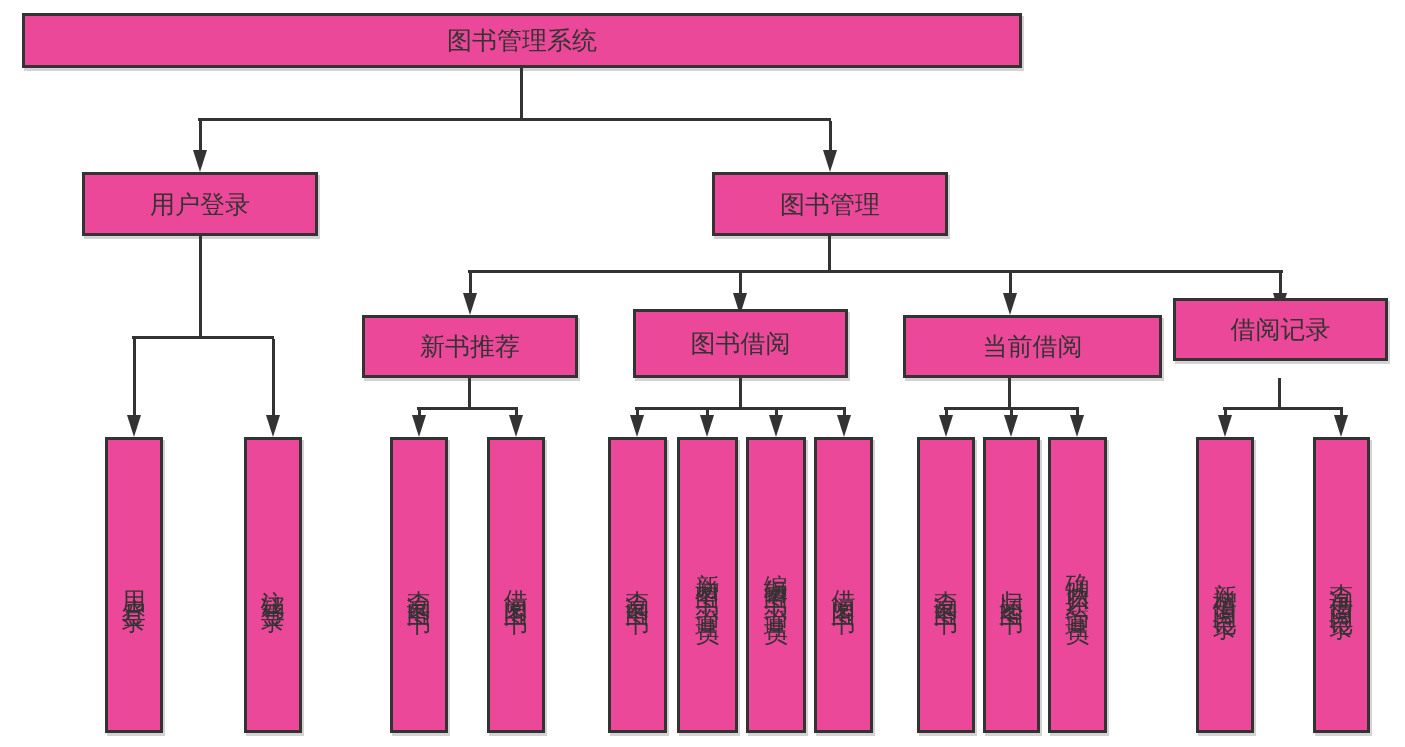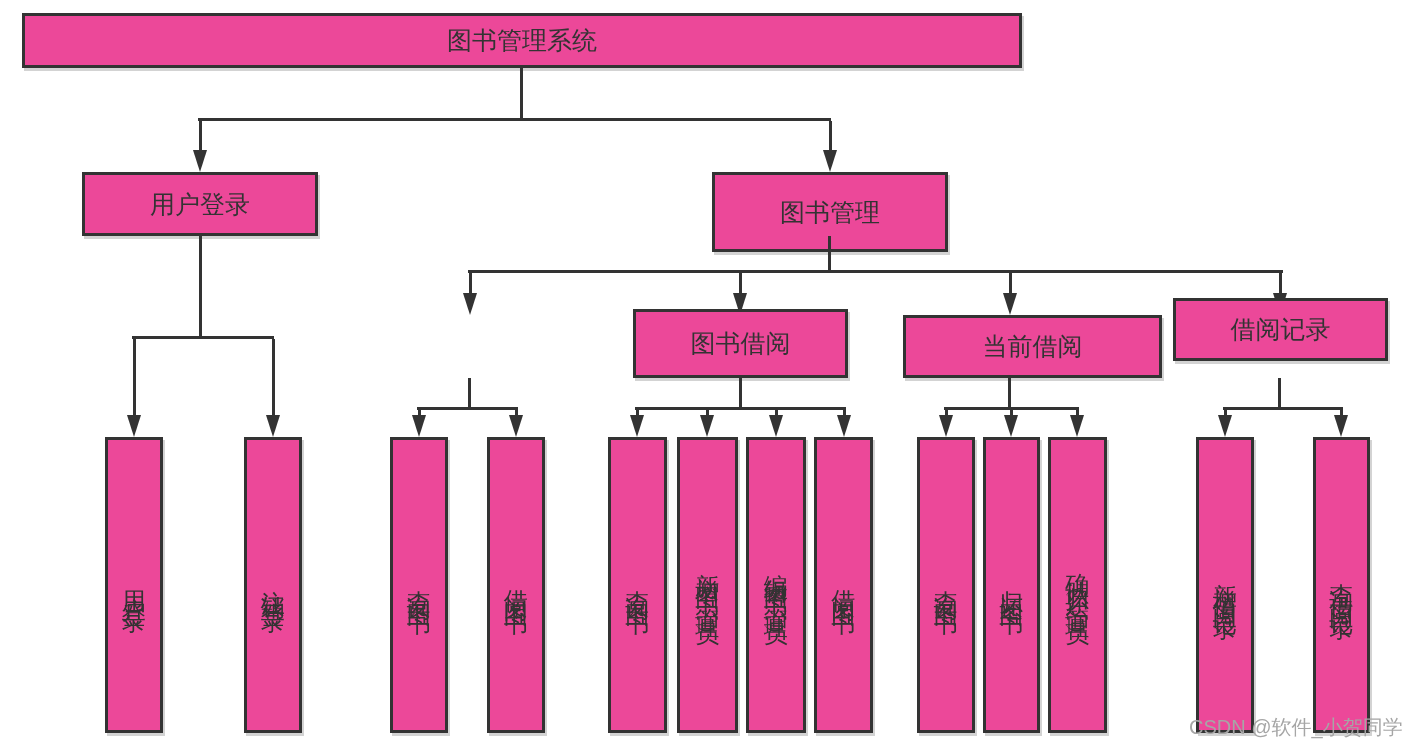--- a/index.html
+++ b/index.html
@@ -56,21 +56,21 @@
       <i class="head"></i>
     </div>
   <div class="drop" style="left:823px;top:121px;height:51px">
       <i class="stem"></i>
       <i class="head"></i>
     </div>
 
   <div class="box" style="left:82px;top:172px;width:236px;height:64px">
     <span>用户登录</span>
   </div>
-  <div class="box" style="left:712px;top:172px;width:236px;height:80px">
+  <div class="box" style="left:712px;top:172px;width:236px;height:64px">
     <span>图书管理</span>
   </div>
 
   <div class="vline" style="left:199px;top:236px;width:3px;height:102px"></div>
   <div class="hline" style="left:132px;top:336px;width:142px;height:3px"></div>
   <div class="drop" style="left:127px;top:339px;height:98px">
       <i class="stem"></i>
       <i class="head"></i>
     </div>
   <div class="drop" style="left:266px;top:339px;height:98px">
@@ -90,20 +90,23 @@
     </div>
   <div class="drop" style="left:1003px;top:273px;height:42px">
       <i class="stem"></i>
       <i class="head"></i>
     </div>
   <div class="drop" style="left:1273px;top:273px;height:42px">
       <i class="stem"></i>
       <i class="head"></i>
     </div>
 
+  <div class="box" style="left:362px;top:315px;width:216px;height:63px">
+    <span>新书推荐</span>
+  </div>
   <div class="box" style="left:633px;top:309px;width:215px;height:69px">
     <span>图书借阅</span>
   </div>
   <div class="box" style="left:903px;top:315px;width:259px;height:63px">
     <span>当前借阅</span>
   </div>
   <div class="box" style="left:1173px;top:298px;width:215px;height:63px">
     <span>借阅记录</span>
   </div>
 
@@ -196,15 +199,14 @@
   <div class="box leaf" style="left:1048px;top:437px;width:59px;height:296px">
     <span>确认归还（管理员）</span>
   </div>
   <div class="box leaf" style="left:1196px;top:437px;width:58px;height:296px">
     <span>新增借阅记录</span>
   </div>
   <div class="box leaf" style="left:1313px;top:437px;width:57px;height:296px">
     <span>查询借阅记录</span>
   </div>
 
-  <div class="watermark">CSDN @软件_小贺同学</div>
 
 </div>
 
 </body></html>

